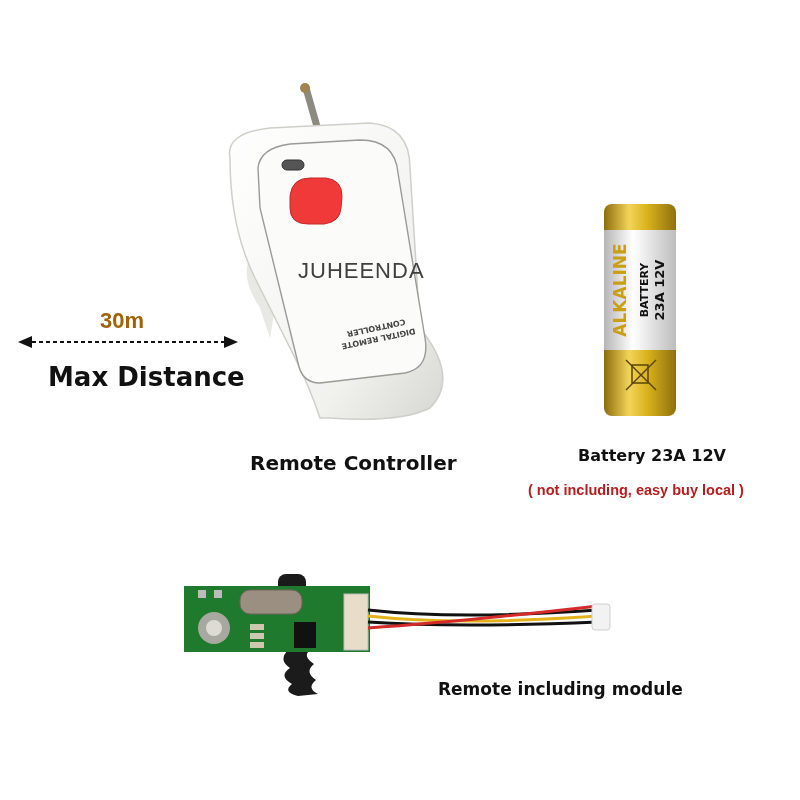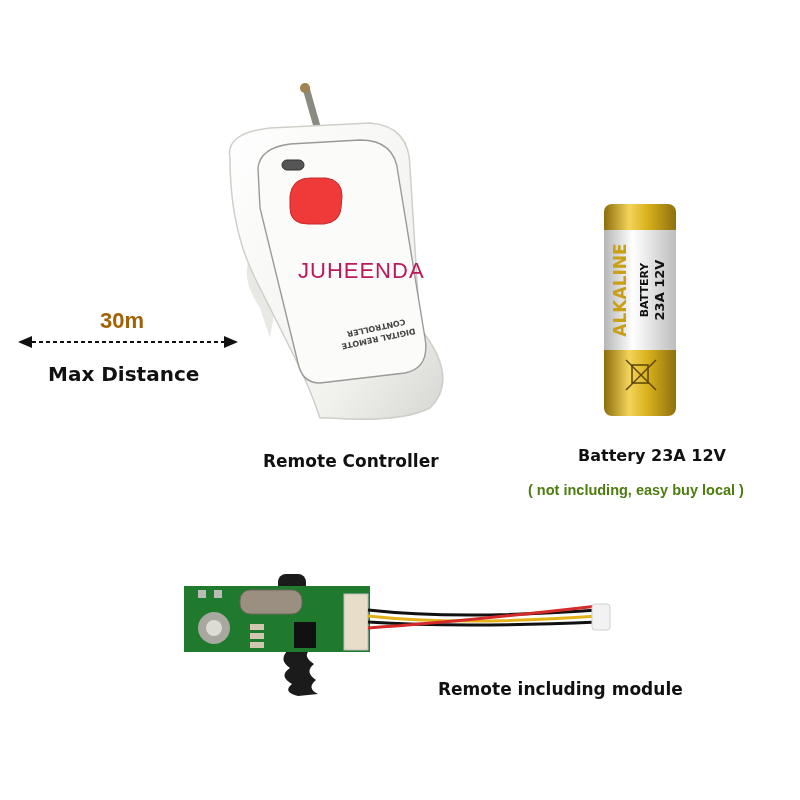--- a/index.html
+++ b/index.html
@@ -1,25 +1,25 @@
 <!DOCTYPE html>
 <html><head>
   <meta charset="utf-8">
   <style>
     html, body { margin:0; padding:0; background:#ffffff; }
     body { width:800px; height:800px; position:relative; overflow:hidden; font-family:"Liberation Sans", sans-serif; }
     .abs { position:absolute; }
     .caption { font-family:"DejaVu Sans", sans-serif; font-weight:bold; color:#111; white-space:nowrap; }
     .distance-label { left:100px; top:308px; font-size:22px; color:#a16207; font-family:"Liberation Sans", sans-serif; }
-    .max-distance { left:48px; top:362px; font-size:20px; }
-    .remote-caption { left:263px; top:451px; font-size:17px; }
+    .max-distance { left:48px; top:362px; font-size:26px; }
+    .remote-caption { left:250px; top:451px; font-size:20px; }
     .battery-caption { left:578px; top:446px; font-size:16px; }
-    .battery-note { left:528px; top:482px; font-size:14.5px; color:#4d7c0f; font-family:"Liberation Sans", sans-serif; font-weight:bold; }
+    .battery-note { left:528px; top:482px; font-size:14.5px; color:#b91c1c; font-family:"Liberation Sans", sans-serif; font-weight:bold; }
     .module-caption { left:438px; top:679px; font-size:17px; }
-    .watermark { left:298px; top:258px; font-size:22px; color:#be185d; letter-spacing:1px; font-family:"Liberation Sans", sans-serif; }
+    .watermark { left:298px; top:258px; font-size:22px; color:#404040; letter-spacing:1px; font-family:"Liberation Sans", sans-serif; }
   </style>
 </head>
 <body>
 
 <div class="abs caption distance-label">30m</div>
 <svg class="abs" style="left:18px;top:334px;" width="222" height="16">
   <polygon points="0,8 14,2 14,14" fill="#111"></polygon>
   <line x1="14" y1="8" x2="206" y2="8" stroke="#111" stroke-width="2" stroke-dasharray="4,3"></line>
   <polygon points="220,8 206,2 206,14" fill="#111"></polygon>
 </svg>

